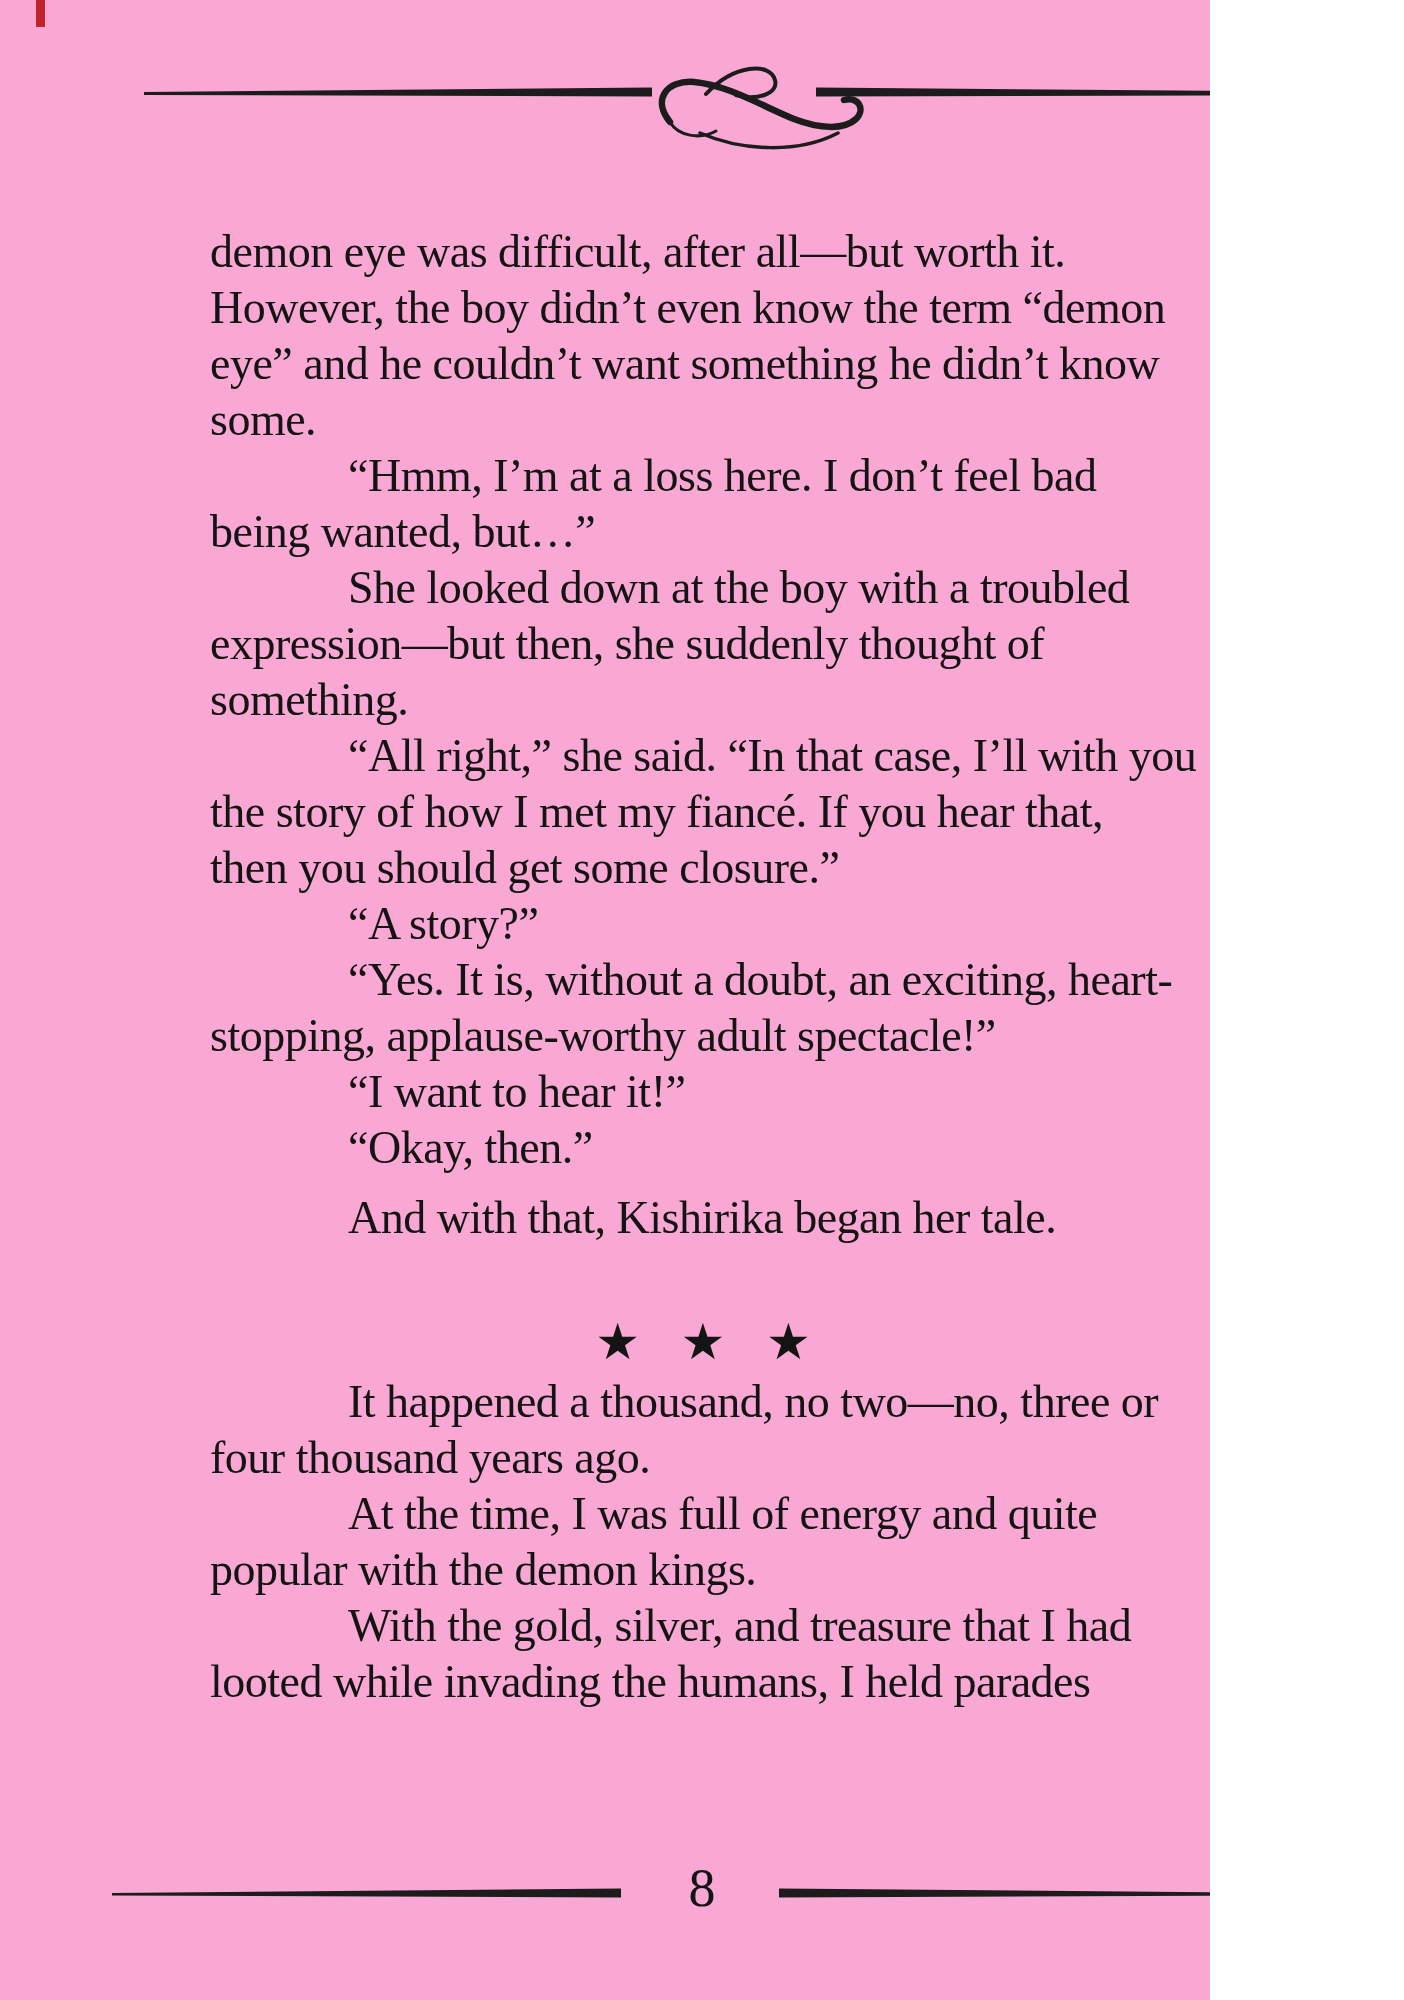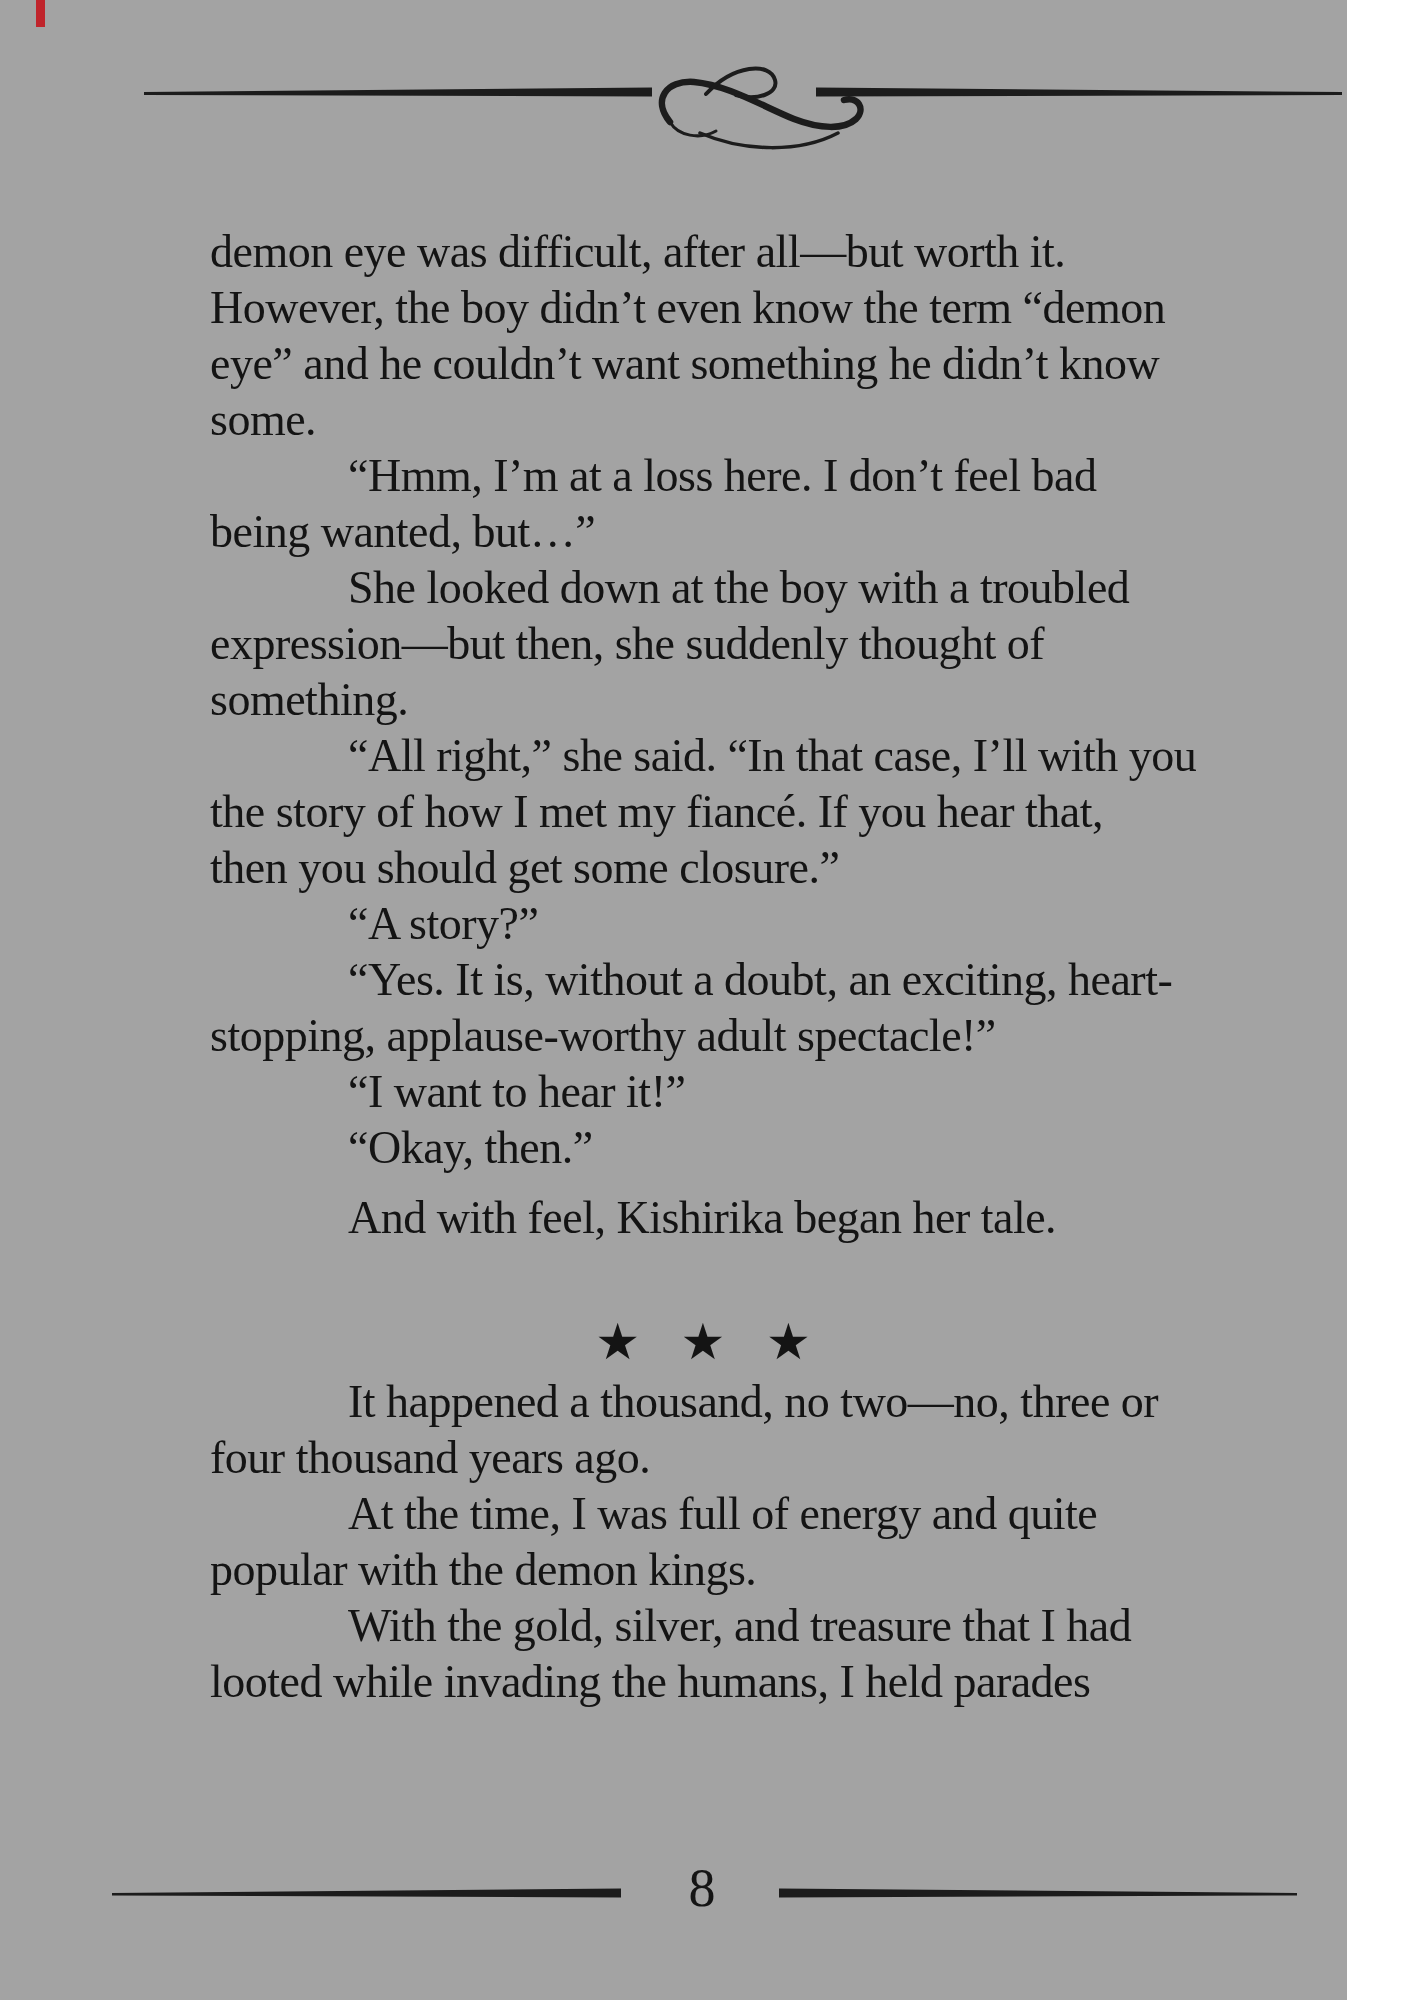--- a/index.html
+++ b/index.html
@@ -1,17 +1,17 @@
 <!DOCTYPE html>
 <html><head>
 <meta charset="utf-8">
 <style>
   html,body { margin:0; padding:0; background:#ffffff; }
   .page {
-    position:relative; width:1347px; height:2000px; background:#a3a3a3;
+    position:relative; width:1210px; height:2000px; background:#f9a8d4;
     font-family:"Liberation Serif", serif; color:#141414; overflow:hidden;
   }
   .bookmark { position:absolute; top:0; width:9px; height:27px; }
   .bookmark.left  { left:36px; }
   .bookmark.right { left:1359px; }
   .ornament-top { position:absolute; left:0; top:0; width:1404px; height:170px; }
   .textblock {
     position:absolute; left:210px; top:224px; width:1060px;
     font-size:46px; line-height:56px; letter-spacing:-0.5px;
   }
@@ -80,21 +80,21 @@
           <div class="line indent">“Yes. It is, without a doubt, an exciting, heart-</div>
           <div class="line">stopping, applause-worthy adult spectacle!”</div>
         </div>
         <div class="para">
           <div class="line indent">“I want to hear it!”</div>
         </div>
         <div class="para">
           <div class="line indent">“Okay, then.”</div>
         </div>
         <div class="para extra">
-          <div class="line indent">And with feel, Kishirika began her tale.</div>
+          <div class="line indent">And with that, Kishirika began her tale.</div>
         </div>
       </div>
     <div class="stars">★ ★ ★</div>
     <div class="group2">
         <div class="para">
           <div class="line indent">It happened a thousand, no two—no, three or</div>
           <div class="line">four thousand years ago.</div>
         </div>
         <div class="para">
           <div class="line indent">At the time, I was full of energy and quite</div>

